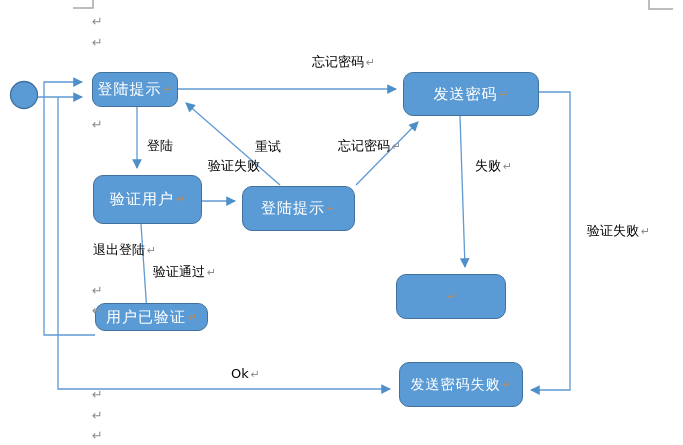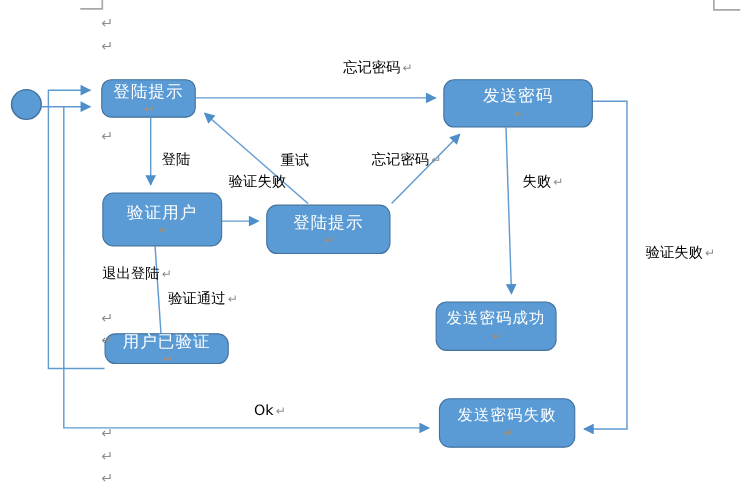--- a/index.html
+++ b/index.html
@@ -15,21 +15,20 @@
     position:absolute;
     box-sizing:border-box;
     background:#5b9bd5;
     border:1.2px solid #41719c;
     border-radius:10px;
     color:#ffffff;
     display:flex;align-items:center;justify-content:center;
     white-space:nowrap;
     font-size:15px;
     letter-spacing:1px;
-    flex-direction:column;
   }
   .state.small-font{font-size:14px;}
   .elabel{
     position:absolute;
     color:#000000;
     font-size:13px;
     white-space:nowrap;
     line-height:1.1;
   }
   .pilcrow{font-size:11px;letter-spacing:0;}
@@ -86,21 +85,20 @@
     <span>登陆提示</span>
       <span class="pilcrow tan">↵</span>
   </div>
 
   <div class="state" style="left:403px;top:72px;width:136px;height:44px;">
     <span>发送密码</span>
       <span class="pilcrow tan">↵</span>
   </div>
 
   <div class="state small-font" style="left:396px;top:274px;width:110px;height:45px;">
-    <span>发送密码成功</span>
       <span class="pilcrow tan">↵</span>
   </div>
 
   <div class="state" style="left:95px;top:303px;width:113px;height:28px;">
     <span>用户已验证</span>
       <span class="pilcrow tan">↵</span>
   </div>
 
   <div class="state small-font" style="left:399px;top:362px;width:124px;height:45px;">
     <span>发送密码失败</span>

